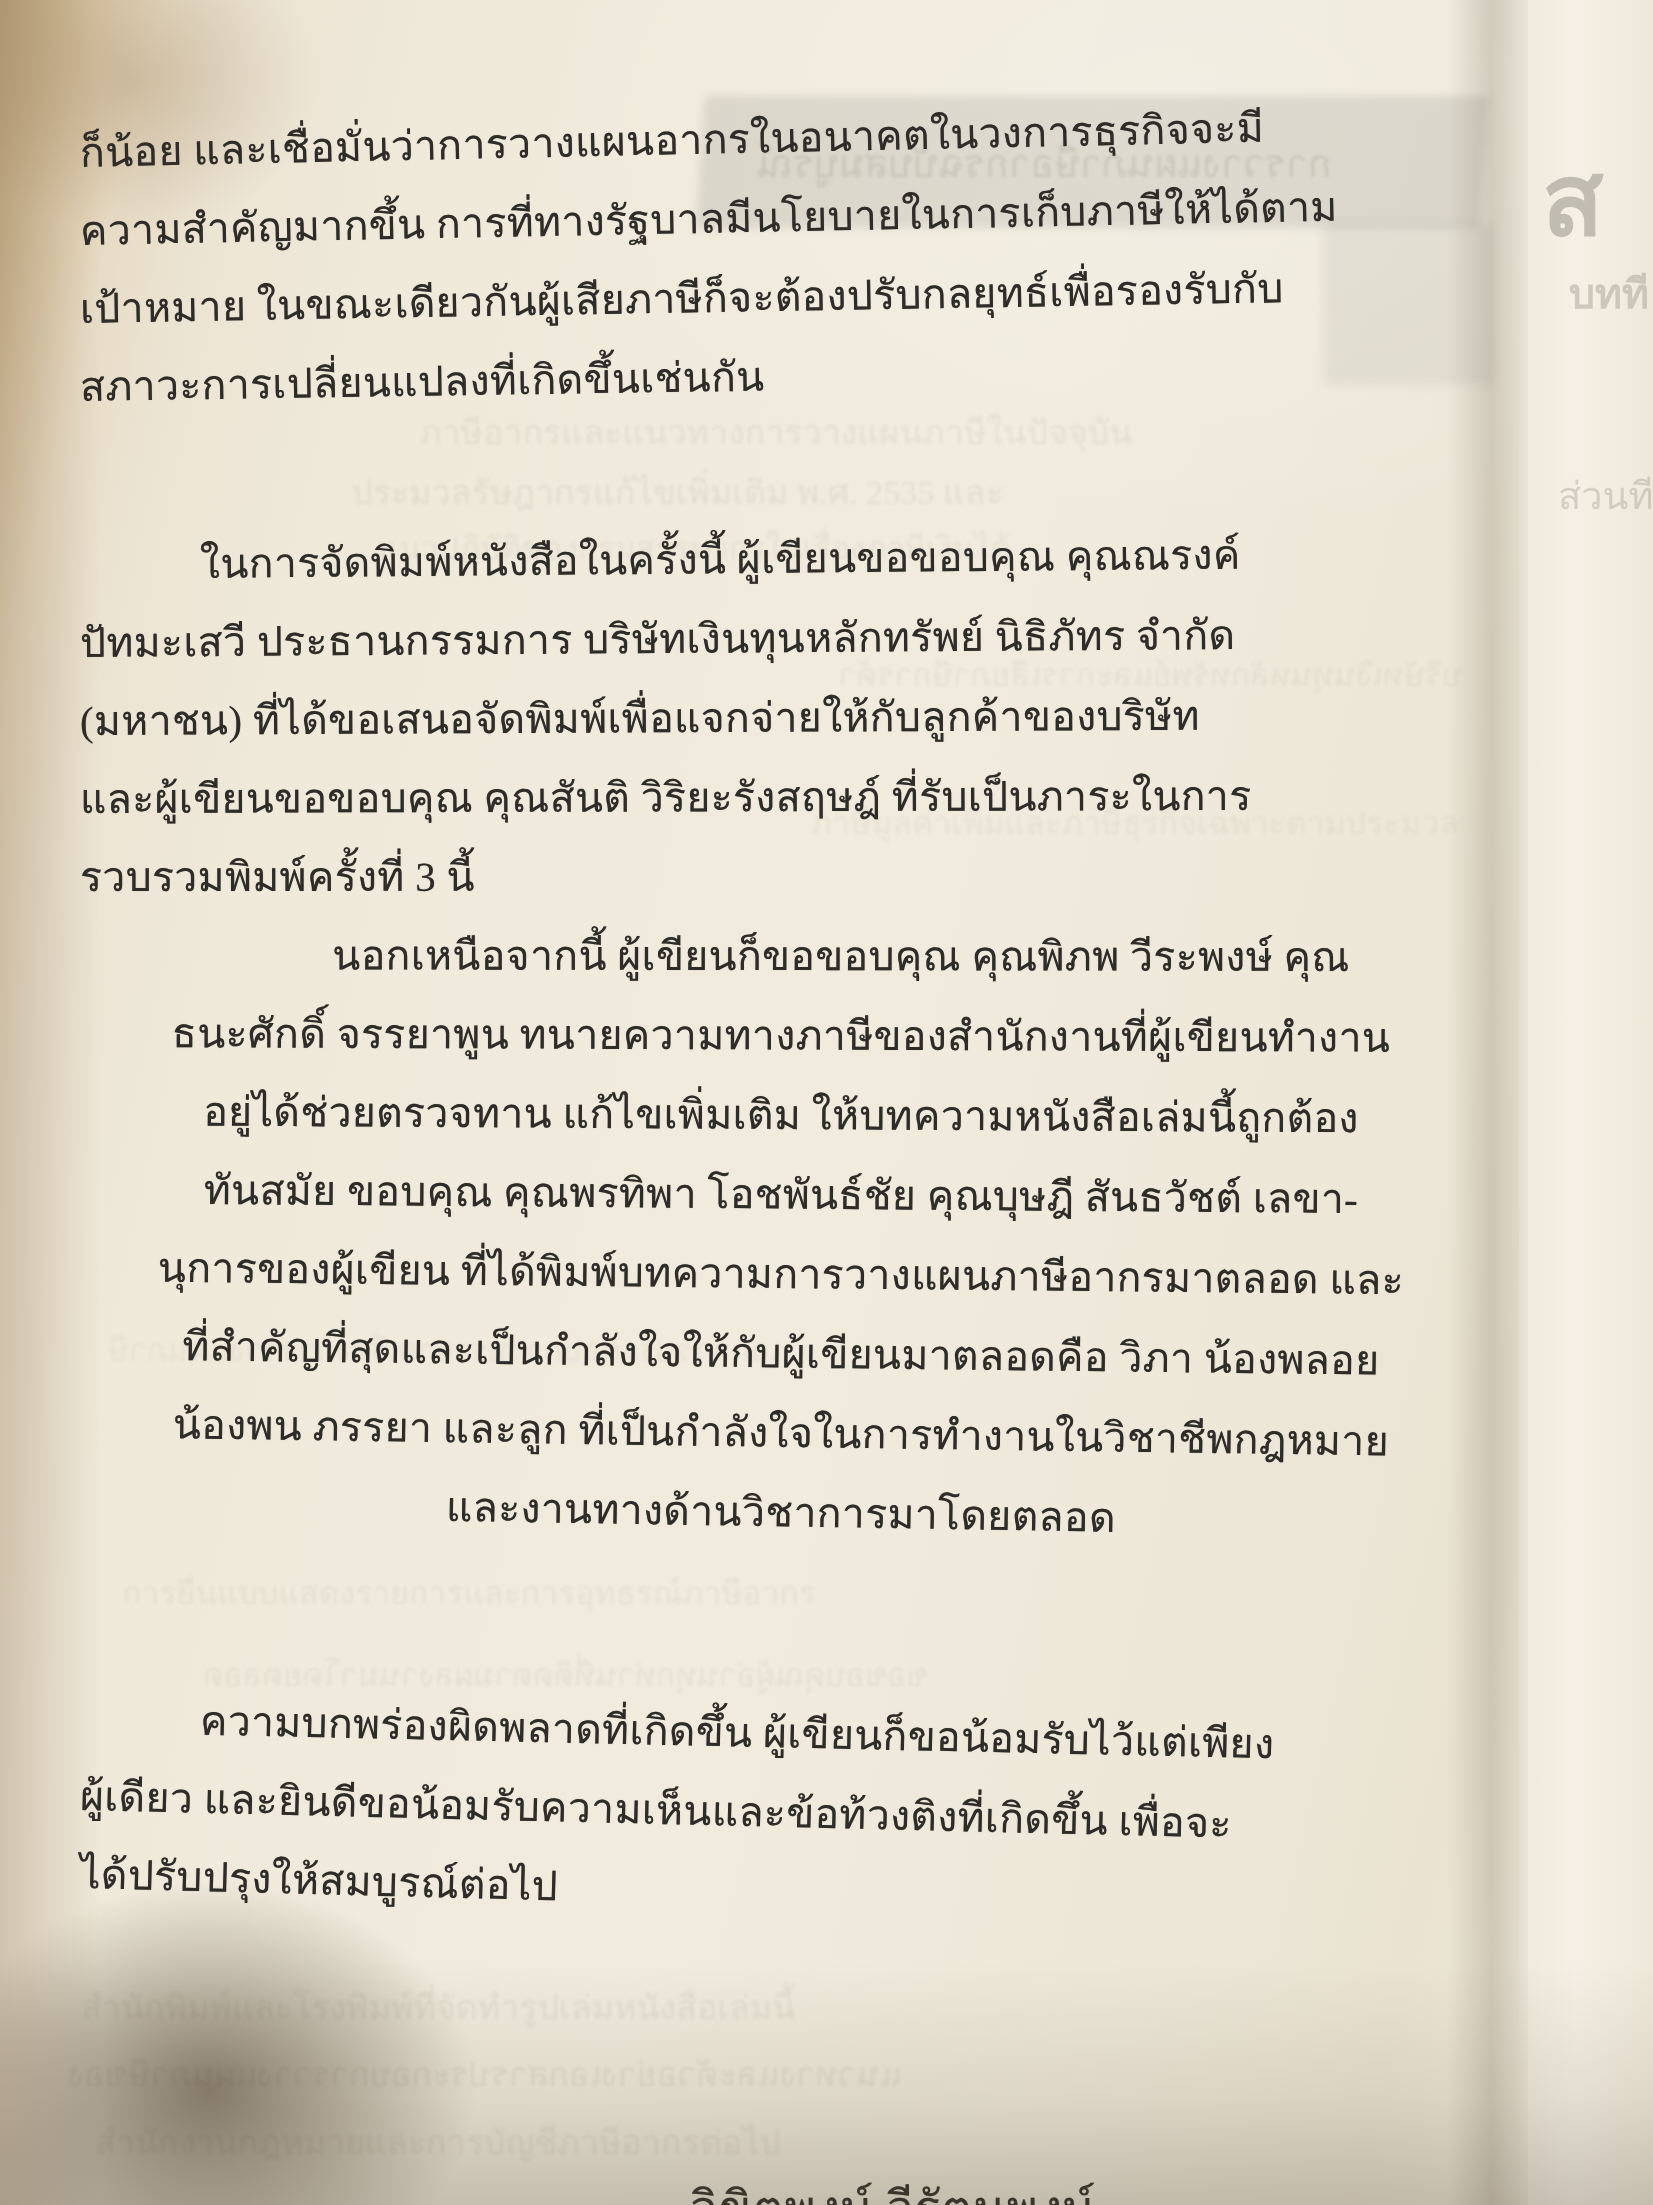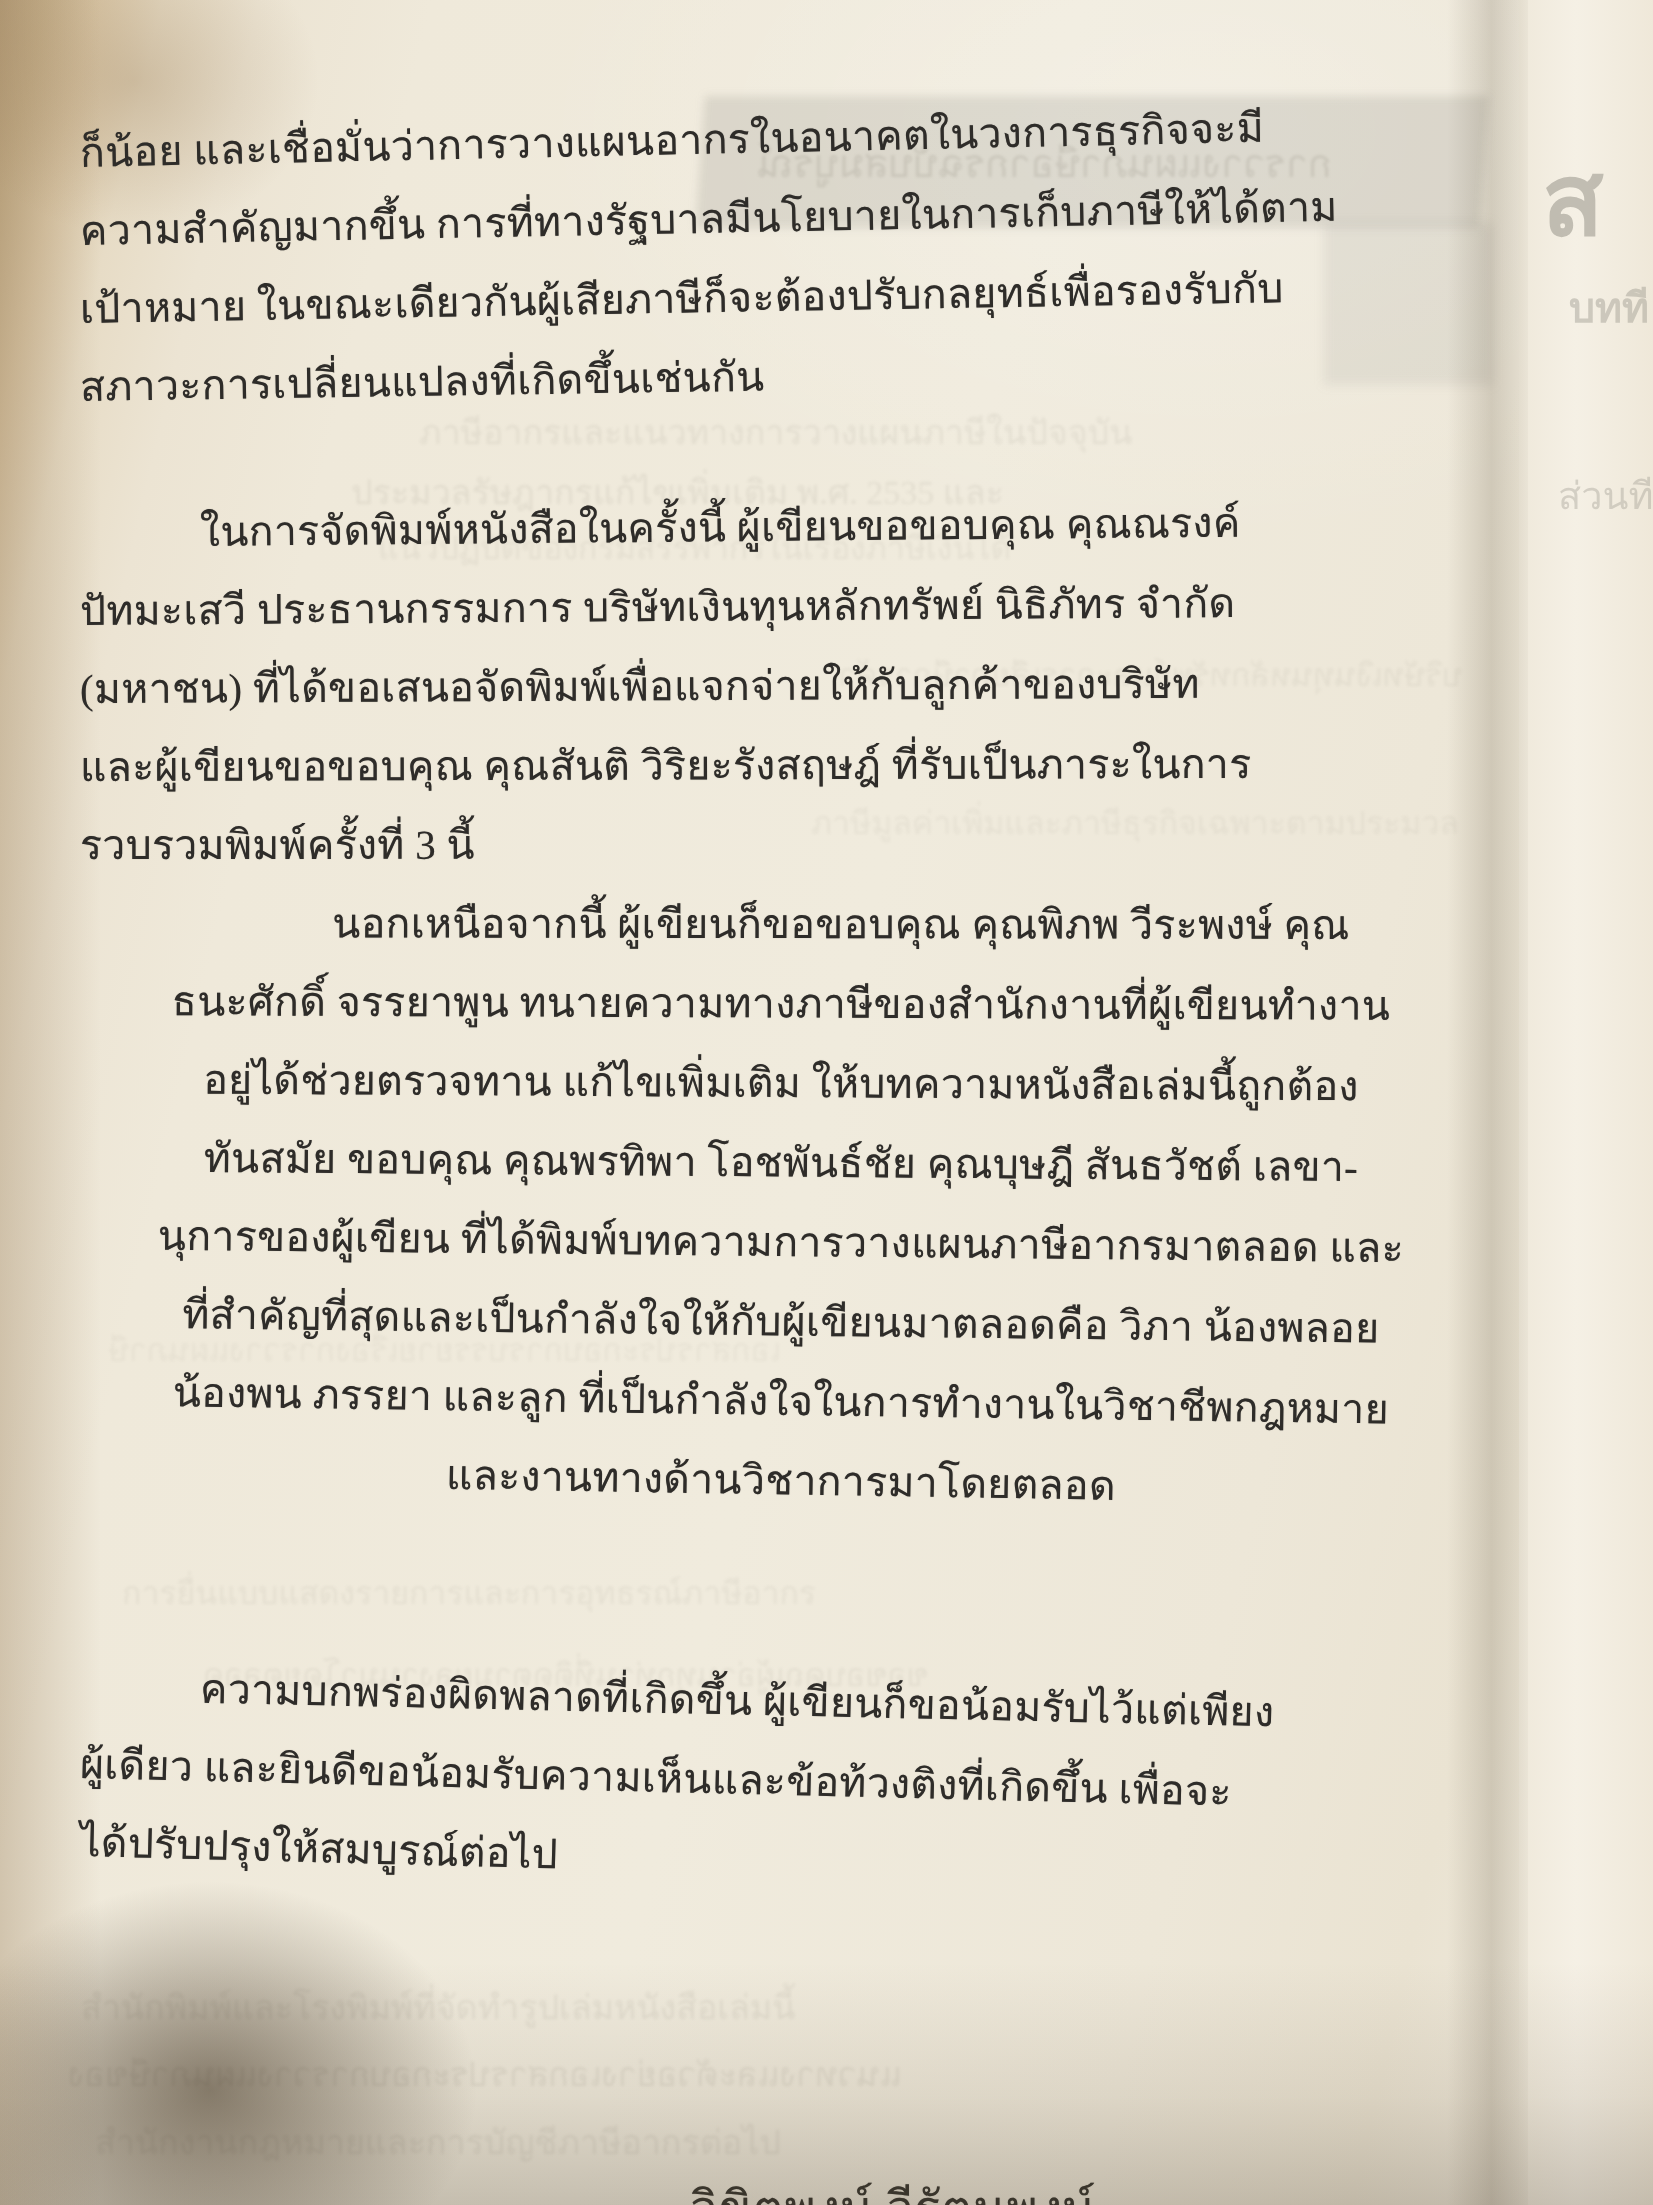--- a/index.html
+++ b/index.html
@@ -77,21 +77,21 @@
       <div class="st-line" style="left: 95px; top: 2115px; font-size: 34px; opacity: 0.13;">สำนักงานกฎหมายและการบัญชีภาษีอากรต่อไป</div>
     </div>
 
   <div class="text-block">
       <div class="para" style="margin-top: 0px;">
         <div class="line" style="transform: rotate(-1.22deg); transform-origin: left center;">ก็น้อย  และเชื่อมั่นว่าการวางแผนอากรในอนาคตในวงการธุรกิจจะมี</div>
         <div class="line" style="transform: rotate(-1.11deg); transform-origin: left center;">ความสำคัญมากขึ้น การที่ทางรัฐบาลมีนโยบายในการเก็บภาษีให้ได้ตาม</div>
         <div class="line" style="transform: rotate(-0.99deg); transform-origin: left center;">เป้าหมาย ในขณะเดียวกันผู้เสียภาษีก็จะต้องปรับกลยุทธ์เพื่อรองรับกับ</div>
         <div class="line" style="transform: rotate(-0.87deg); transform-origin: left center;">สภาวะการเปลี่ยนแปลงที่เกิดขึ้นเช่นกัน</div>
       </div>
-      <div class="para" style="margin-top: 68px;">
+      <div class="para" style="margin-top: 100px;">
         <div class="line first" style="transform: rotate(-0.51deg); transform-origin: left center;">ในการจัดพิมพ์หนังสือในครั้งนี้  ผู้เขียนขอขอบคุณ  คุณณรงค์</div>
         <div class="line" style="transform: rotate(-0.39deg); transform-origin: left center;">ปัทมะเสวี ประธานกรรมการ บริษัทเงินทุนหลักทรัพย์ นิธิภัทร จำกัด</div>
         <div class="line" style="transform: rotate(-0.27deg); transform-origin: left center;">(มหาชน)  ที่ได้ขอเสนอจัดพิมพ์เพื่อแจกจ่ายให้กับลูกค้าของบริษัท</div>
         <div class="line" style="transform: rotate(-0.15deg); transform-origin: left center;">และผู้เขียนขอขอบคุณ คุณสันติ วิริยะรังสฤษฎ์ ที่รับเป็นภาระในการ</div>
         <div class="line" style="transform: rotate(-0.03deg); transform-origin: left center;">รวบรวมพิมพ์ครั้งที่ 3 นี้</div>
       </div>
       <div class="para" style="margin-top: 0px; text-align: center;">
         <div class="line first" style="transform: rotate(0.09deg); transform-origin: left center;">นอกเหนือจากนี้  ผู้เขียนก็ขอขอบคุณ  คุณพิภพ  วีระพงษ์  คุณ</div>
         <div class="line" style="transform: rotate(0.21deg); transform-origin: left center;">ธนะศักดิ์ จรรยาพูน ทนายความทางภาษีของสำนักงานที่ผู้เขียนทำงาน</div>
         <div class="line" style="transform: rotate(0.33deg); transform-origin: left center;">อยู่ได้ช่วยตรวจทาน  แก้ไขเพิ่มเติม  ให้บทความหนังสือเล่มนี้ถูกต้อง</div>
@@ -107,20 +107,20 @@
         <div class="line" style="transform: rotate(1.5deg); transform-origin: left center;">ได้ปรับปรุงให้สมบูรณ์ต่อไป</div>
       </div>
     </div>
 
   <div class="signature">ลิขิตพงษ์ วีรัตนพงษ์</div>
 
   <div class="next-page"></div>
   <div class="gutter-shadow"></div>
   <div id="adjacent-fragments">
       <div class="next-page-fragment" style="left: 1542px; top: 119px; font-size: 101px; font-weight: 700; opacity: 0.5;">ส</div>
-      <div class="next-page-fragment" style="left: 1569px; top: 275px; font-size: 41px; font-weight: 700; opacity: 0.38;">บทที</div>
+      <div class="next-page-fragment" style="left: 1569px; top: 261px; font-size: 41px; font-weight: 700; opacity: 0.38;">บทที</div>
       <div class="next-page-fragment" style="left: 1558px; top: 465px; font-size: 38px; font-weight: 400; opacity: 0.32;">ส่วนที</div>
     </div>
 
   <div class="vignette-bottom"></div>
   <div class="corner-bl"></div>
 </div>
 
 
 </body></html>

